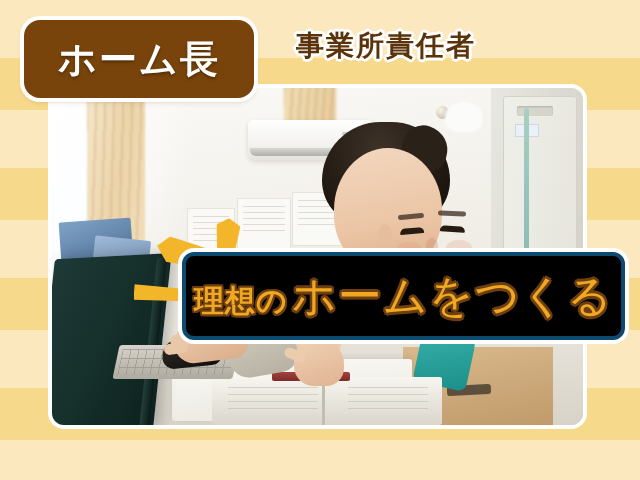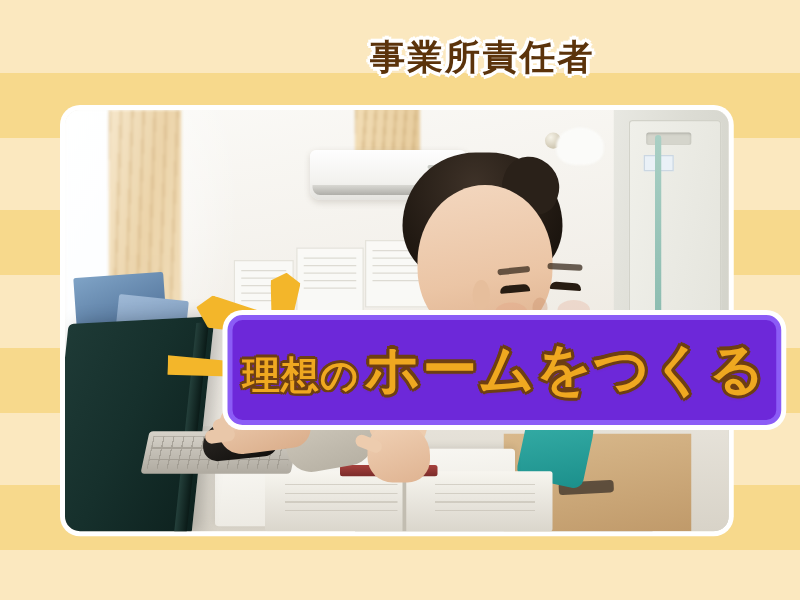--- a/index.html
+++ b/index.html
@@ -209,34 +209,34 @@
         border-radius:6px;transform:rotate(6deg);}
   .ray2{left:16px;top:24px;width:78px;height:26px;
         clip-path:polygon(0 46%,14% 0,100% 28%,100% 78%,16% 100%);
         border-radius:6px;transform:rotate(12deg);}
   .ray3{left:-6px;top:62px;width:84px;height:26px;
         clip-path:polygon(0 22%,96% 40%,100% 62%,92% 80%,0 82%);
         border-radius:6px;transform:rotate(2deg);}
   
   .bubble{
     position:absolute;left:182px;top:252px;width:435px;height:80px;
-    background:#6d28d9;border:4px solid #8b5cf6;border-radius:12px;
+    background:#000000;border:4px solid #0c4a6e;border-radius:12px;
     box-shadow:0 0 0 4px #FFFFFF;
     display:flex;align-items:center;justify-content:center;
     overflow:hidden;
   }
   .bubble-inner{display:flex;align-items:baseline;white-space:nowrap;line-height:1;}
   .bt-small{
     font-size:30px;font-weight:700;letter-spacing:1px;
     color:#EFA820;
     text-shadow:-1.6px -1.6px 0 #6E3F12,1.6px -1.6px 0 #6E3F12,-1.6px 1.6px 0 #6E3F12,1.6px 1.6px 0 #6E3F12,
                 -2px 0 0 #6E3F12,2px 0 0 #6E3F12,0 -2px 0 #6E3F12,0 2px 0 #6E3F12;
   }
   .bt-big{
-    font-size:44px;font-weight:700;letter-spacing:1px;margin-left:4px;
+    font-size:44px;font-weight:400;letter-spacing:1px;margin-left:4px;
     color:#EFA820;
     text-shadow:-2px -2px 0 #6E3F12,2px -2px 0 #6E3F12,-2px 2px 0 #6E3F12,2px 2px 0 #6E3F12,
                 -2.6px 0 0 #6E3F12,2.6px 0 0 #6E3F12,0 -2.6px 0 #6E3F12,0 2.6px 0 #6E3F12,
                 0 3px 2px rgba(110,63,18,.35);
   }
 </style>
 </head>
 <body>
 
 <div id="banner">
@@ -329,20 +329,23 @@
         <div class="fng f4"></div>
         <div class="palm"></div>
         <div class="fng thumb"></div>
       </div>
 
     </div>
   </div>
 
   <div class="title">事業所責任者</div>
 
+  <div class="badge">
+    <span class="badge-label">ホーム長</span>
+  </div>
 
   <div class="burst">
     <div class="ray ray1"></div>
     <div class="ray ray2"></div>
     <div class="ray ray3"></div>
   </div>
 
   <div class="bubble">
     <div class="bubble-inner">
       <span class="bt-small">理想の</span>

